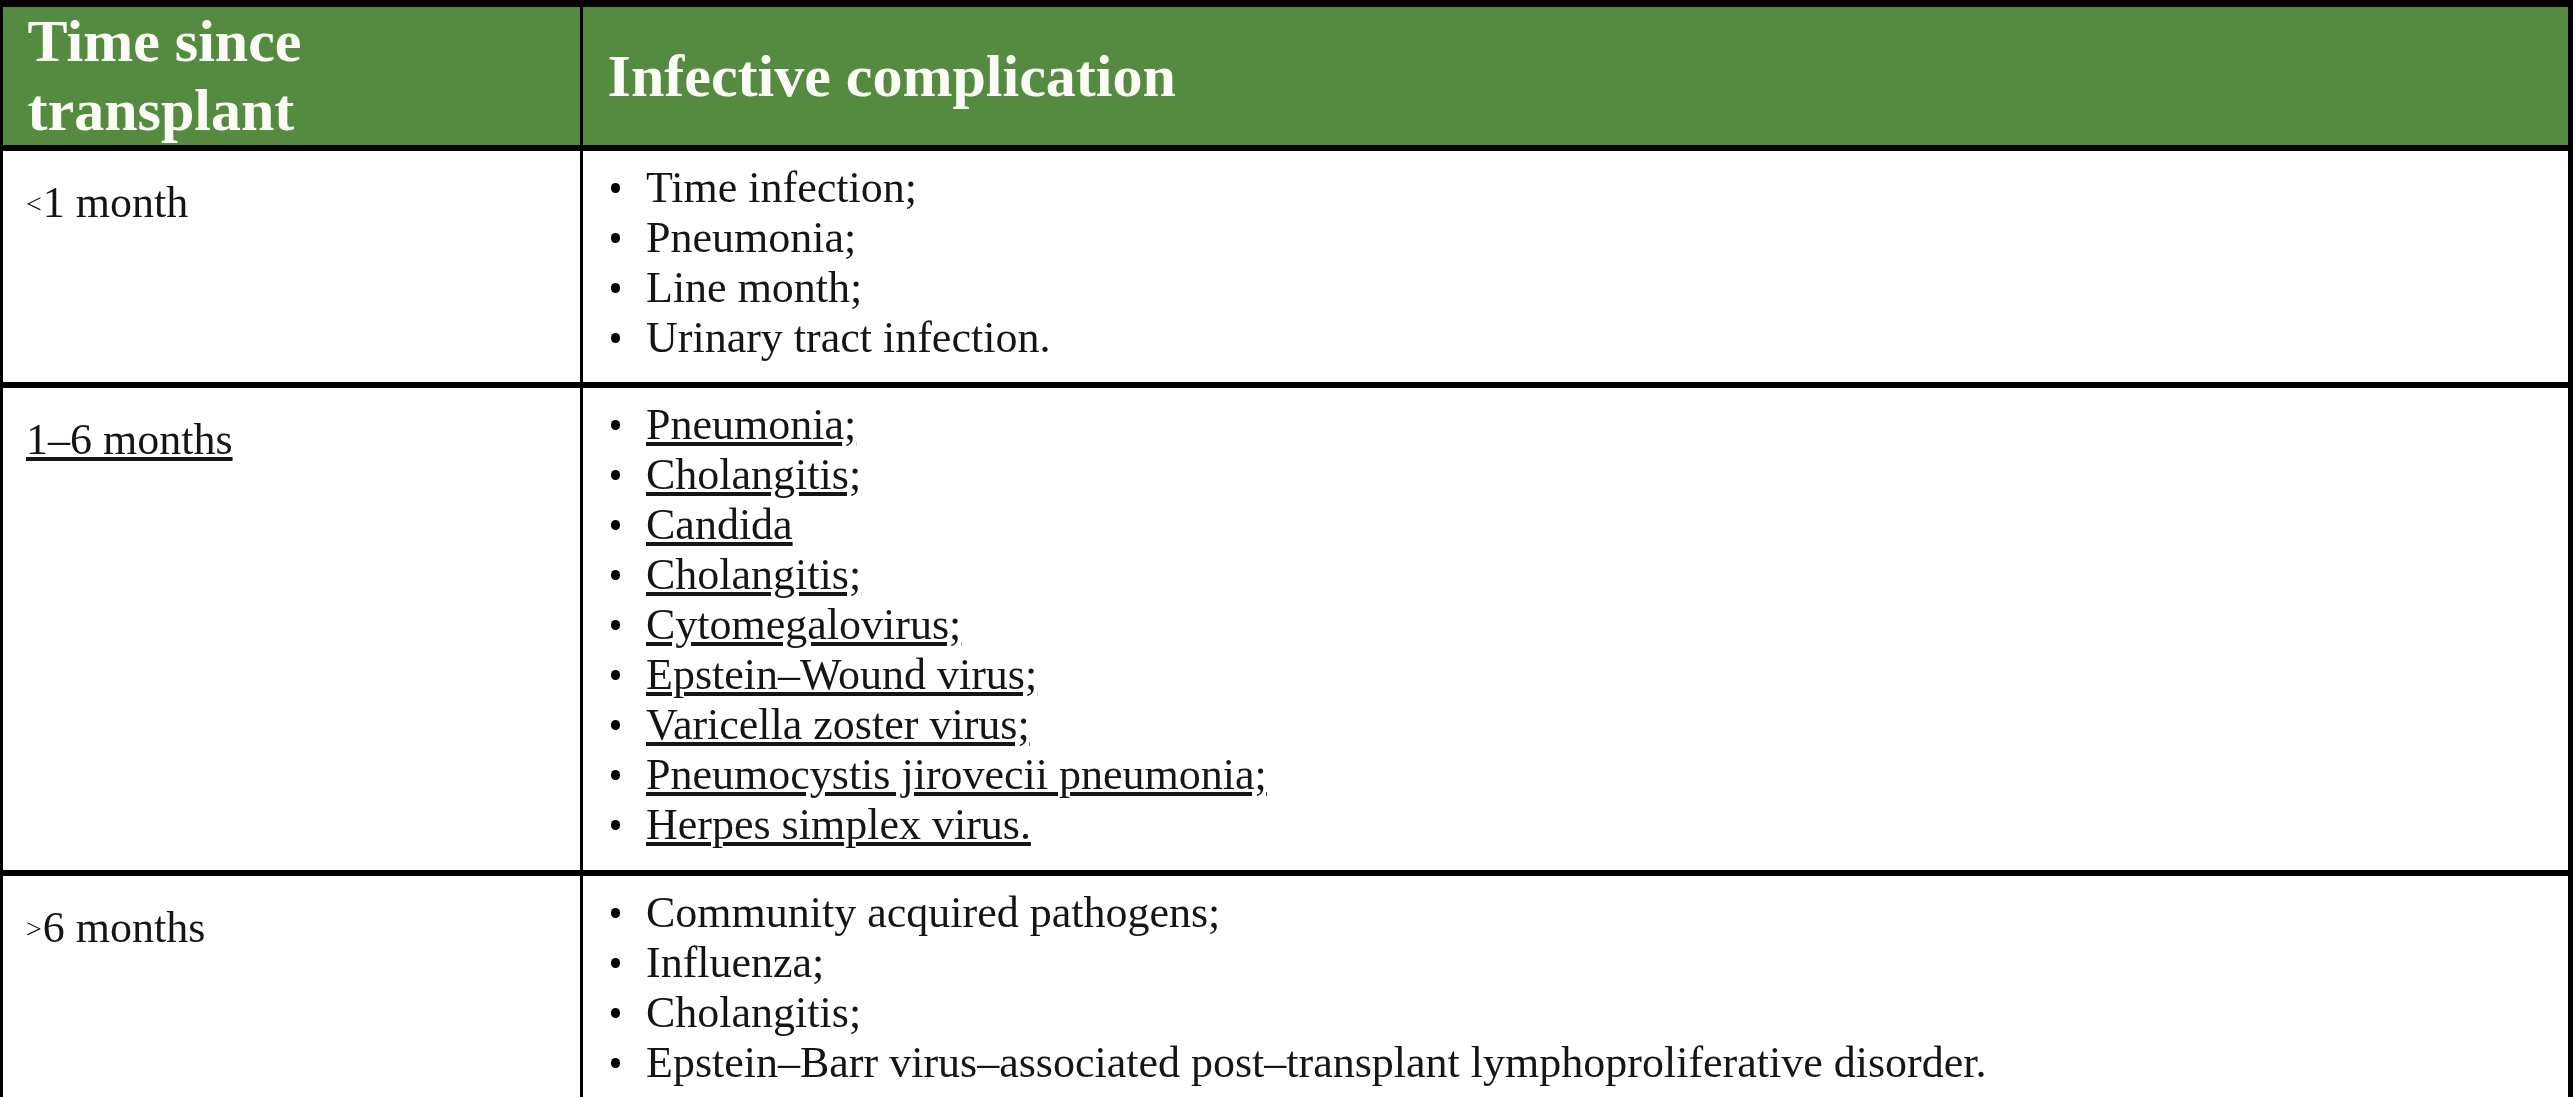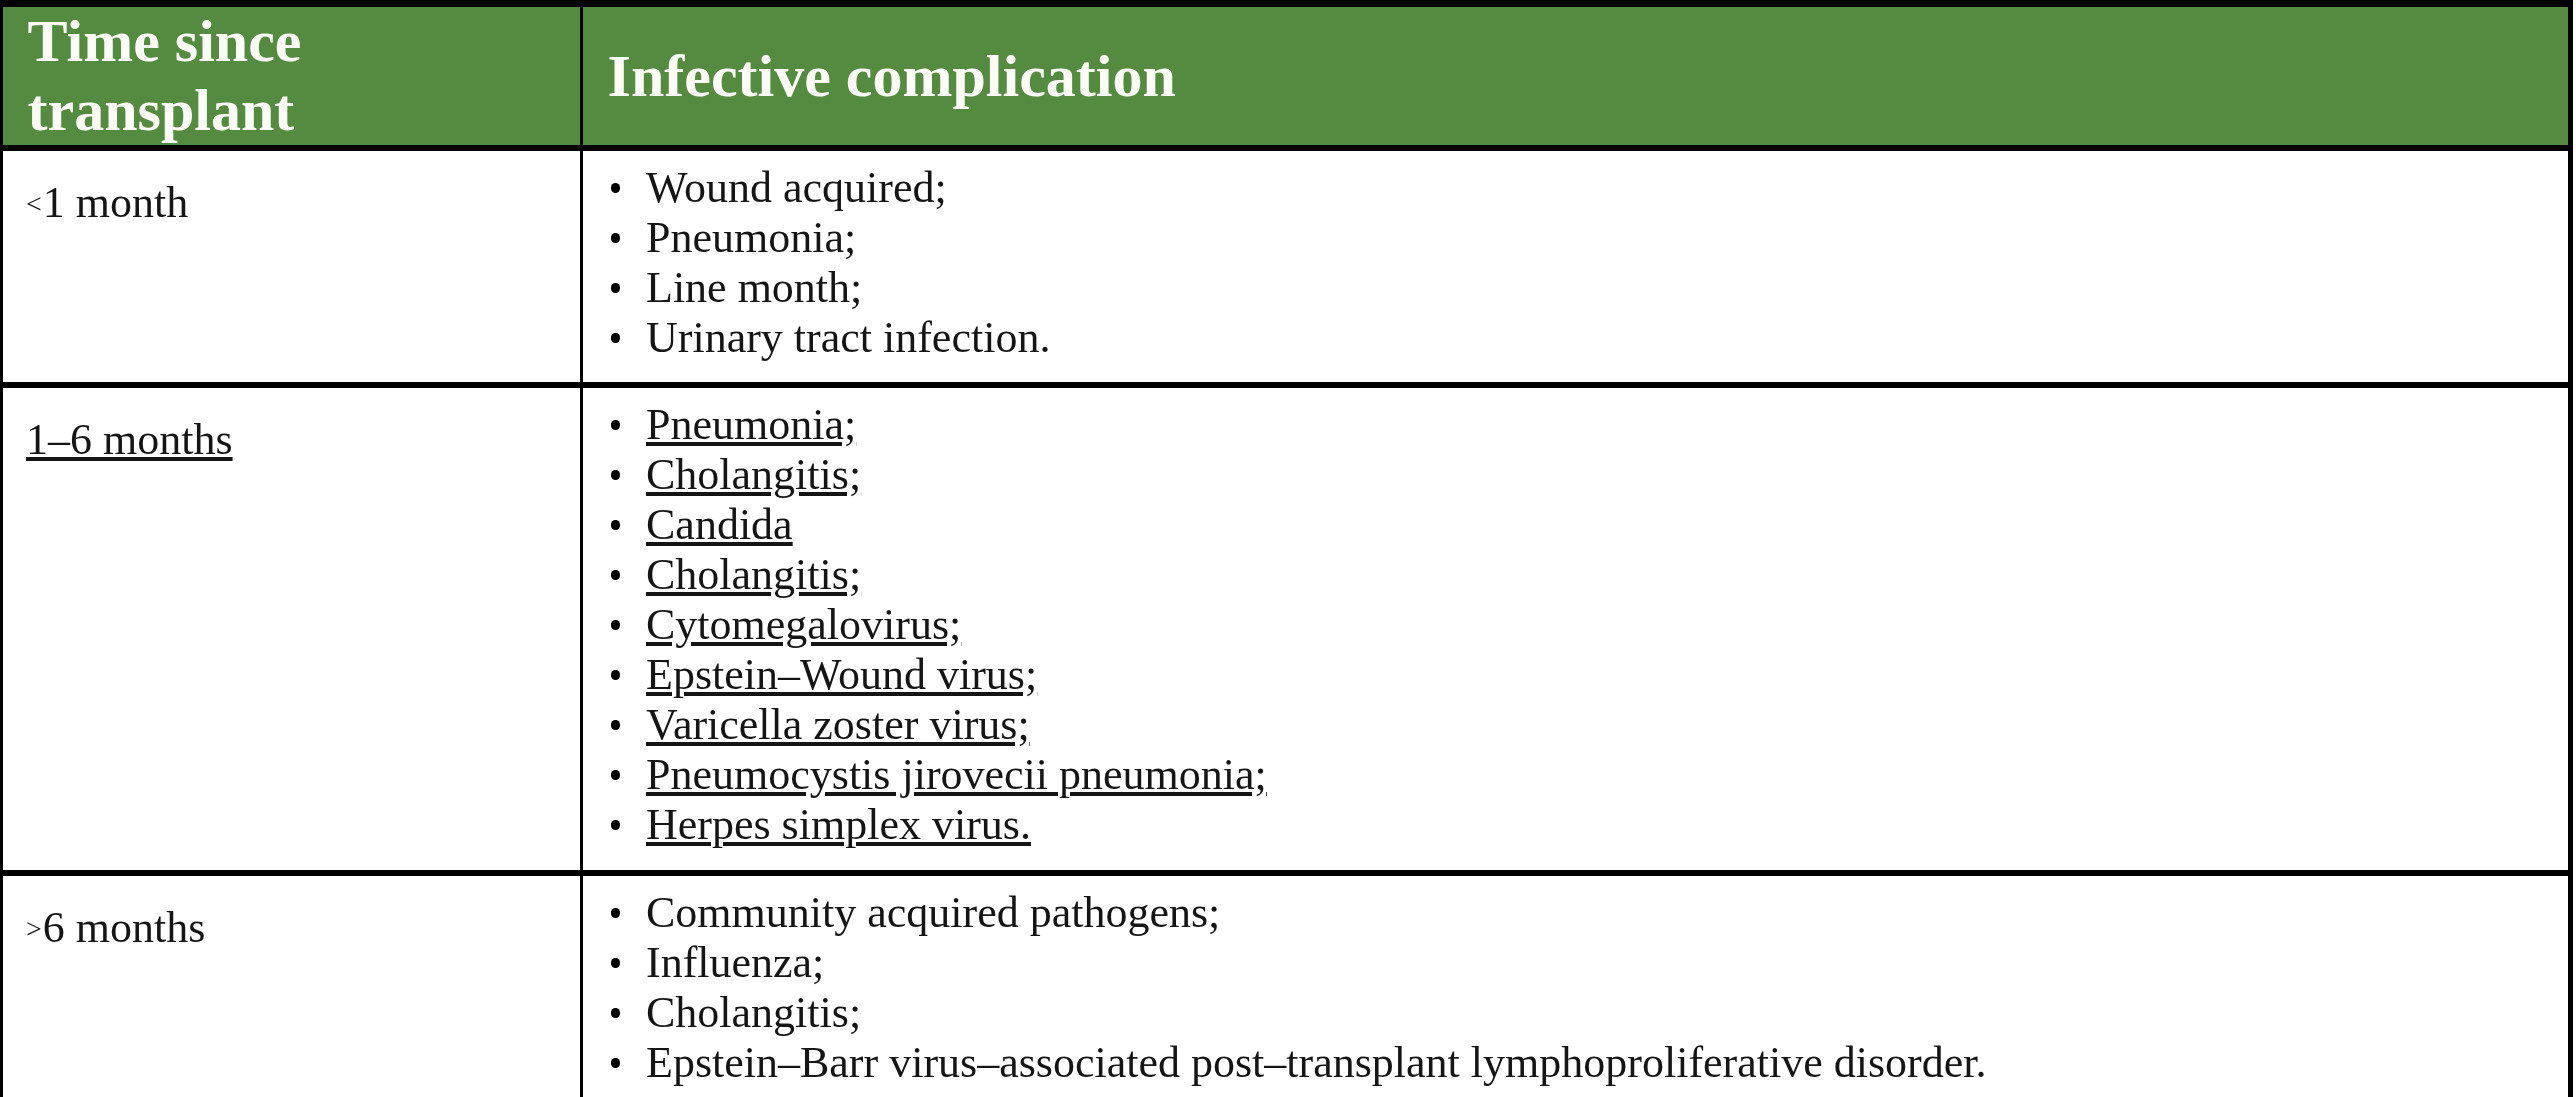--- a/index.html
+++ b/index.html
@@ -94,21 +94,21 @@
     <tr>
       <th>Time since transplant</th>
       <th>Infective complication</th>
     </tr>
   </thead>
   <tbody>
     <tr class="r1">
       <td class="time"><span class="pfx">&lt;</span><span>1 month</span></td>
       <td class="items">
         <ul class="blist">
-          <li>Wound acquired;</li>
+          <li>Time infection;</li>
           <li>Pneumonia;</li>
           <li>Line month;</li>
           <li>Urinary tract infection.</li>
         </ul>
       </td>
     </tr>
     <tr class="r2">
       <td class="time"><span class="pfx"></span><span>1–6 months</span></td>
       <td class="items">
         <ul class="blist">

